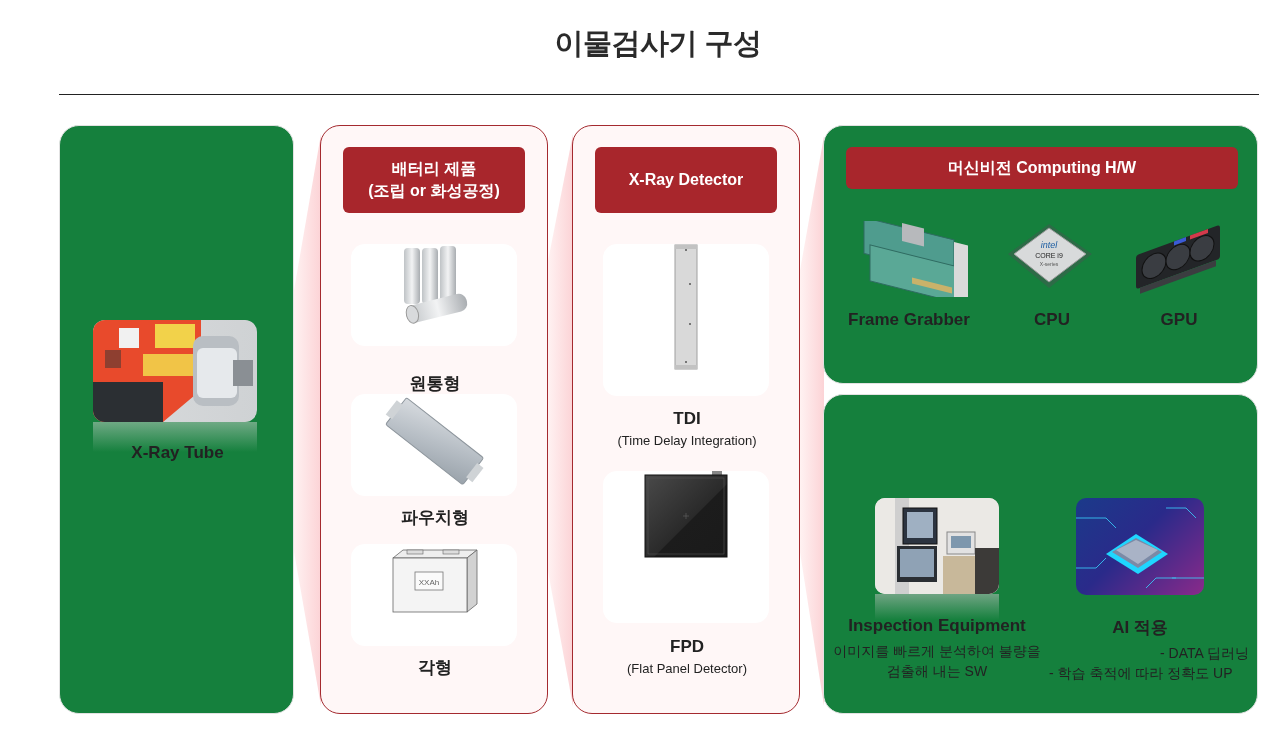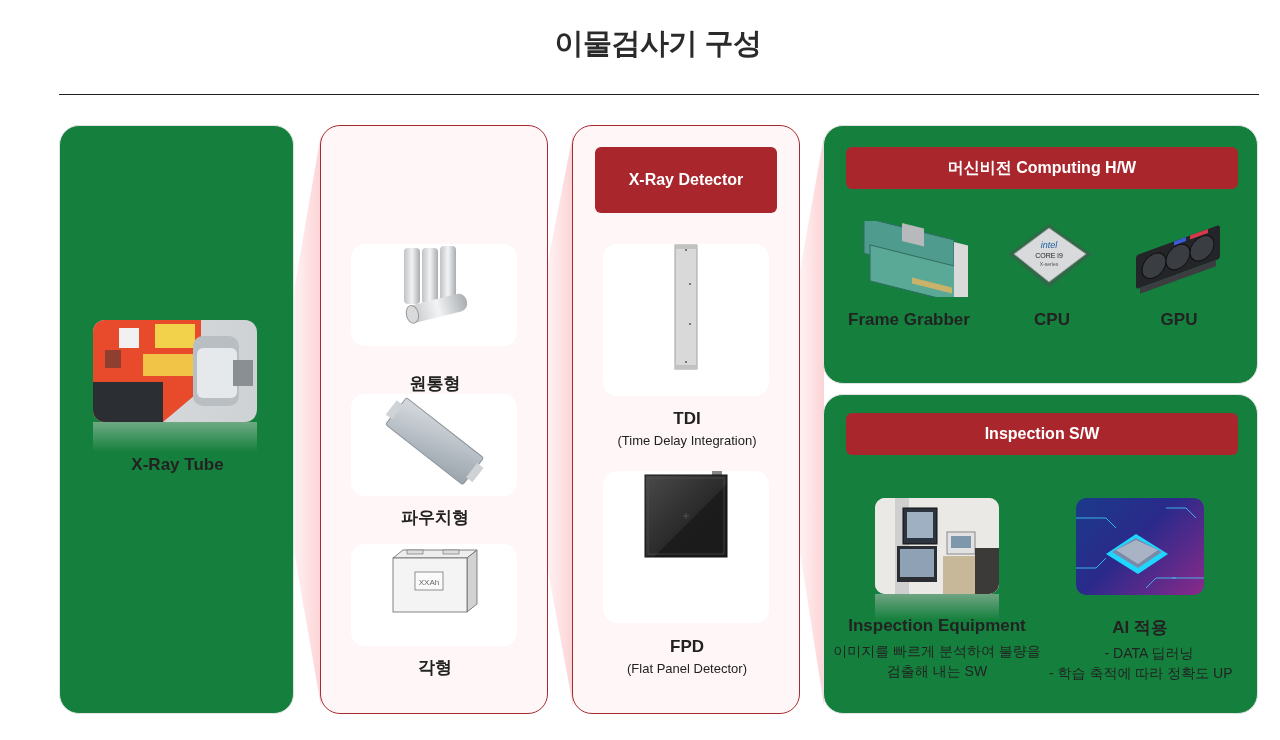--- a/index.html
+++ b/index.html
@@ -72,24 +72,28 @@
       <rect x="26" y="8" width="20" height="20" fill="#f1f1f1"></rect>
       <rect x="62" y="4" width="40" height="24" fill="#f2d24a"></rect>
       <rect x="50" y="34" width="52" height="22" fill="#f2d24a" opacity="0.9"></rect>
       <rect x="12" y="30" width="16" height="18" fill="#333" opacity="0.5"></rect>
       <rect x="100" y="16" width="46" height="70" rx="10" fill="#b9bec3"></rect>
       <rect x="104" y="28" width="40" height="50" rx="6" fill="#e6e9ec"></rect>
       <rect x="140" y="40" width="20" height="26" fill="#8a8f94"></rect>
     </svg>
   </div>
   <div style="position:absolute; left:33px; top:296px; width:164px; height:30px; background:linear-gradient(180deg, rgba(220,220,220,0.45), rgba(255,255,255,0));"></div>
-  <div class="label" style="left:0; top:317px; width:235px;margin-top:12px;">X-Ray Tube</div>
+  <div class="label" style="left:0; top:317px; width:235px;">X-Ray Tube</div>
 </div>
 
 <div class="card accent" style="left:320px; top:125px; width:228px; height:589px;">
+  <div class="red-header" style="left:22px; top:21px; width:182px; height:66px; flex-direction:column;">
+    <span>배터리 제품</span>
+    <span>(조립 or 화성공정)</span>
+  </div>
 
   <div class="tile" style="left:30px; top:118px; width:166px; height:102px;">
     <svg width="80" height="82" viewBox="0 0 80 82">
       <defs>
           <linearGradient id="cyl" x1="0" x2="1">
             <stop offset="0" stop-color="#bfc3c6"></stop>
             <stop offset="0.5" stop-color="#f2f3f4"></stop>
             <stop offset="1" stop-color="#a9adb1"></stop>
           </linearGradient>
         </defs>
@@ -205,21 +209,20 @@
       <circle cx="68" cy="21" r="12" fill="#3a3d42" stroke="#111"></circle>
       <rect x="56" y="4" width="18" height="4" fill="#d43a4b"></rect>
       <rect x="40" y="4" width="12" height="4" fill="#3b5bd6"></rect>
       <rect x="6" y="38" width="76" height="6" fill="#3b3d40"></rect>
     </g>
   </svg>
   <div class="label" style="left:310px; top:184px; width:90px;">GPU</div>
 </div>
 
 <div class="card plain" style="left:823px; top:394px; width:435px; height:320px;">
-  <div class="red-header" style="left:22px; top:18px; width:392px; height:42px;">Inspection S/W</div>
 
   <div class="img" style="left:51px; top:103px; width:124px; height:96px; background:linear-gradient(90deg,#e8e6e2,#d6d2cb);">
     <svg width="124" height="96" viewBox="0 0 124 96">
       <rect x="0" y="0" width="124" height="96" fill="#ebe9e5"></rect>
       <rect x="20" y="0" width="14" height="96" fill="#cfcfcf"></rect>
       <rect x="28" y="10" width="34" height="36" fill="#2c3440" stroke="#111"></rect>
       <rect x="32" y="14" width="26" height="26" fill="#9fb0c2"></rect>
       <rect x="22" y="48" width="40" height="36" fill="#2a2e33"></rect>
       <rect x="25" y="51" width="34" height="28" fill="#8fa2b5"></rect>
       <rect x="72" y="34" width="28" height="22" fill="#e2e2e2" stroke="#888"></rect>
@@ -241,15 +244,15 @@
         <path d="M90,10 L110,10 L120,20"></path>
           <path d="M96,80 L128,80"></path>
         <path d="M70,90 L80,80 L100,80"></path>
       </g>
       <polygon points="30,56 60,36 92,56 62,76" fill="#1fd6ff"></polygon>
       <polygon points="36,54 60,40 86,54 62,70" fill="#7b8aa6"></polygon>
       <polygon points="40,52 60,42 82,52 62,66" fill="#a9b3c6"></polygon>
     </svg>
   </div>
   <div class="label" style="left:252px; top:221px; width:128px;">AI 적용</div>
-  <div class="sublabel" style="left:225px; top:250px; width:200px; text-align:center; font-size:14px;">- DATA 딥러닝</div>
+  <div class="sublabel" style="left:225px; top:250px; width:200px; text-align:right; font-size:14px;">- DATA 딥러닝</div>
   <div class="sublabel" style="left:225px; top:270px; width:200px; text-align:left; font-size:14px;">- 학습 축적에 따라 정확도 UP</div>
 </div>
 
 </body></html>

